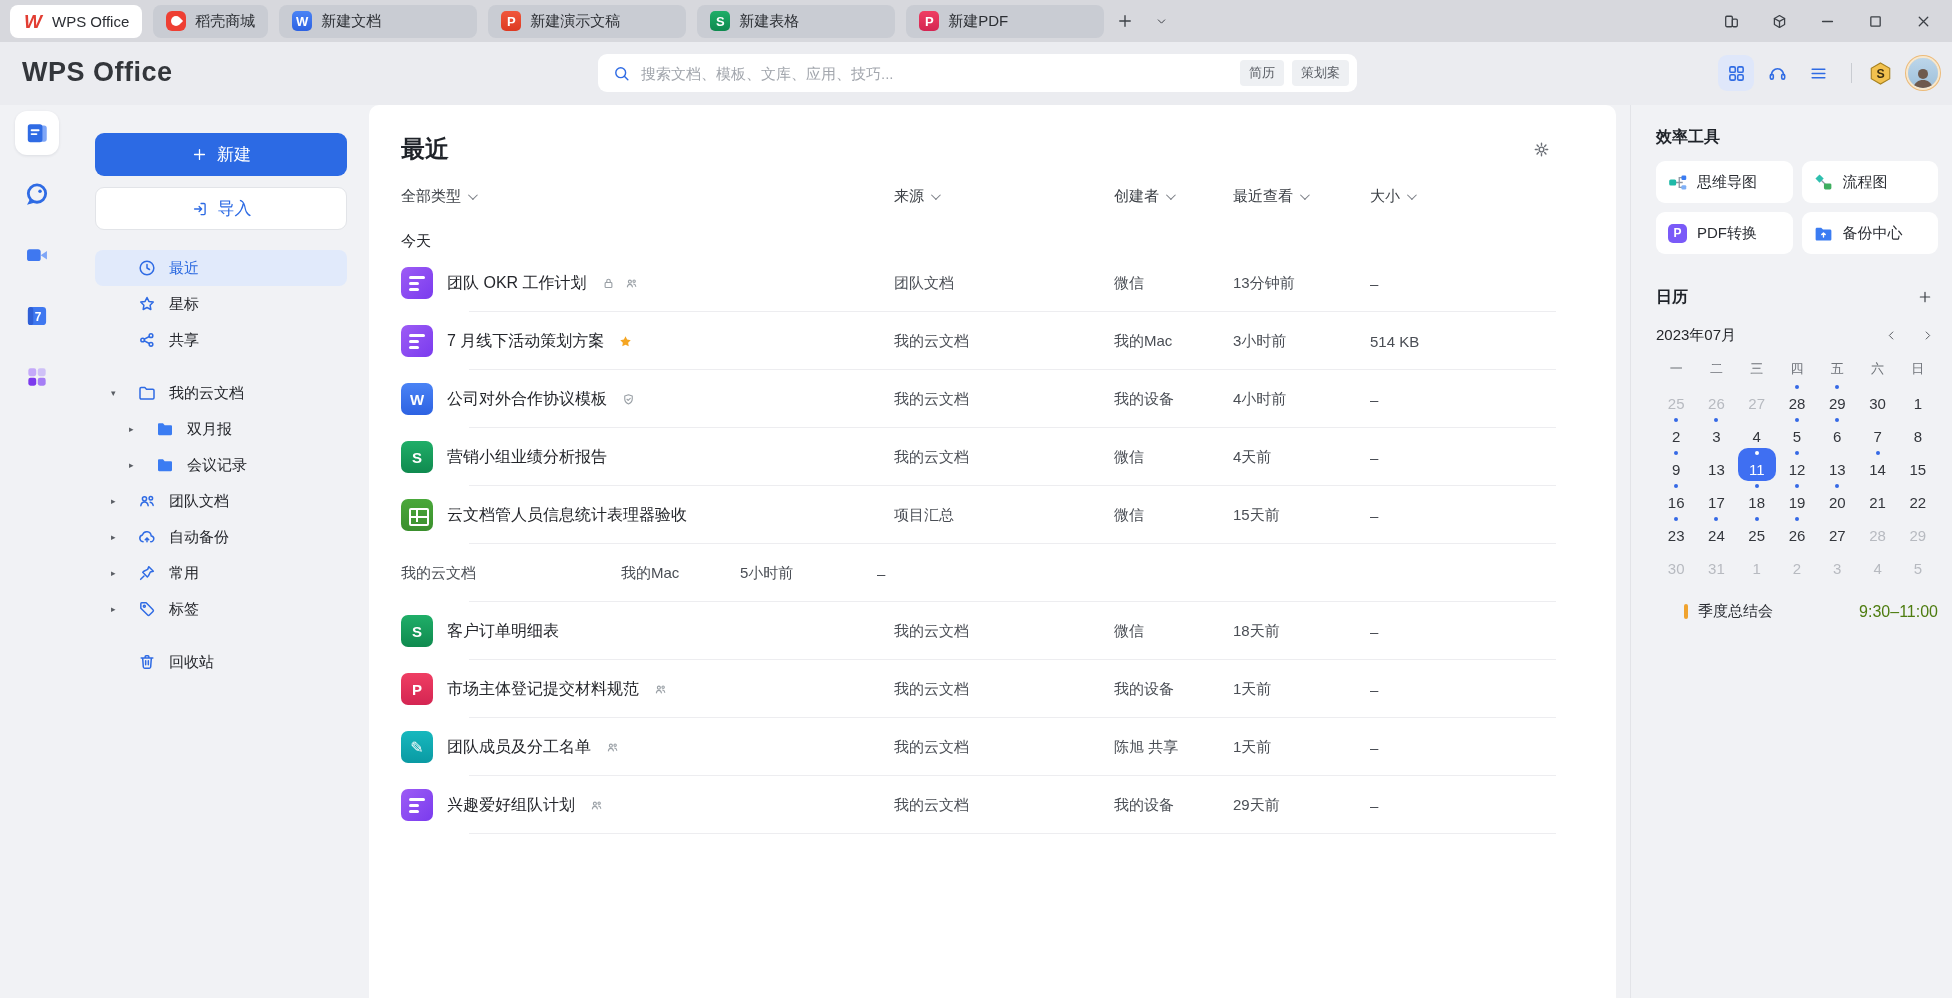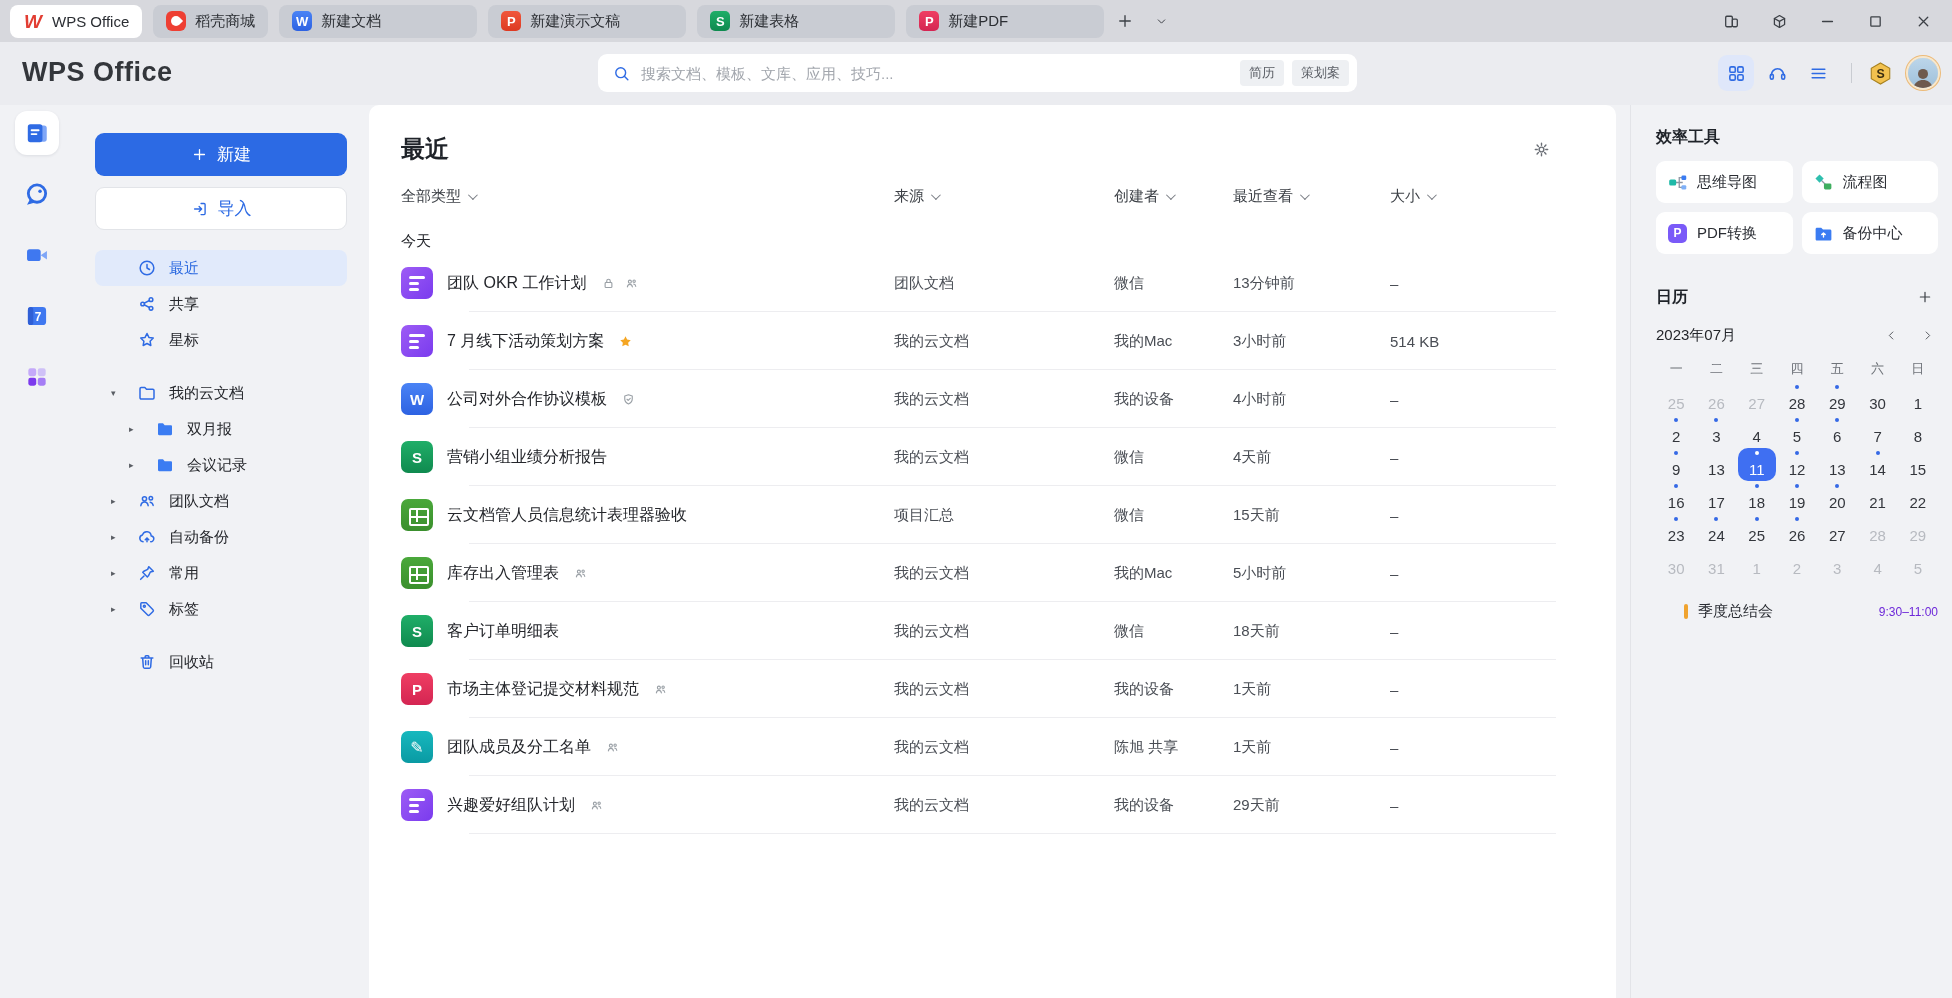--- a/index.html
+++ b/index.html
@@ -72,21 +72,21 @@
   .page-title { font-size:24px; font-weight:700; color:#1f2329; }
   .gear-btn { width:30px; height:30px; display:grid; place-items:center; color:#6b6f76; }
   .gear-btn .ic { width:19px; height:19px; }
   .filters { margin-top:22px; display:flex; align-items:center; font-size:15px; color:#3c4046; }
   .fcol { display:flex; align-items:center; gap:7px; cursor:default; }
   .caret { width:7px; height:7px; border-right:1.6px solid #7a7e85; border-bottom:1.6px solid #7a7e85; transform:rotate(45deg) translateY(-2px); }
   .c-name { width:493px; flex:none; }
   .c-source { width:220px; flex:none; }
   .c-creator { width:119px; flex:none; }
   .c-viewed { width:137px; flex:none; }
-  .c-size { flex:1;margin-left:20px; }
+  .c-size { flex:1; }
   .group-label { margin-top:26px; font-size:15px; color:#24262b; }
   .rows { margin-top:3px; }
   .frow { height:58px; display:flex; align-items:center; position:relative; font-size:15px; color:#4a4e55; cursor:default; }
   .frow::after { content:""; position:absolute; left:68px; right:0; bottom:0; height:1px; background:#ededf0; }
   .fname { display:flex; align-items:center; gap:14px; font-size:16px; color:#24262b; }
   .badges { display:flex; align-items:center; gap:8px; color:#9aa0a6; }
   .badge { width:15px; height:15px; }
   .badge svg { width:100%; height:100%; }
   .badge.star-b { color:#f5a623; }
 
@@ -126,21 +126,21 @@
   .day-box { width:38px; height:33px; border-radius:10px; position:relative; display:flex; align-items:flex-end; justify-content:center; padding-bottom:3px; font-size:15px; color:#33363c; cursor:default; }
   .day-box .dot { position:absolute; top:3px; left:50%; transform:translateX(-50%); width:4px; height:4px; border-radius:50%; background:#3569e6; display:none; }
   .day-box.has-dot .dot { display:block; }
   .day-box.muted { color:#b7bac0; }
   .day-box.sel { background:#3f6ff2; color:#fff; }
   .day-box.sel .dot { background:#fff; }
   .events { margin-top:16px; }
   .event { height:31px; display:flex; align-items:center;margin-left:28px; }
   .event-bar { width:4px; height:15px; border-radius:2px; margin-right:10px; flex:none; }
   .event-title { font-size:15px; color:#2a2d33; }
-  .event-time { margin-left:auto; font-size:12px; color:#6d28d9; }
+  .event-time { margin-left:auto; font-size:16px; color:#4d7c0f; }
 
   .ic { display:inline-grid; place-items:center; }
   .ic svg { width:100%; height:100%; display:block; }
 </style>
 </head>
 <body>
 
 <div class="app">
 
   <div class="tabbar">
@@ -356,33 +356,33 @@
     <span class="nav-arrow"></span>
     <span class="nav-ic"><svg viewBox="0 0 24 24" fill="none" stroke="currentColor" stroke-width="1.8" stroke-linecap="round" stroke-linejoin="round">
                 <circle cx="12" cy="12" r="8.2"></circle>
                 <path d="M12 7.8V12l3 1.8"></path>
               </svg></span>
     <span>最近</span>
   </div>
           <div class="nav-item">
     <span class="nav-arrow"></span>
     <span class="nav-ic"><svg viewBox="0 0 24 24" fill="none" stroke="currentColor" stroke-width="1.8" stroke-linecap="round" stroke-linejoin="round">
+                <path d="M12 4.2l2.3 4.7 5.2.8-3.8 3.7.9 5.2-4.6-2.4-4.6 2.4.9-5.2-3.8-3.7 5.2-.8z"></path>
+              </svg></span>
+    <span>星标</span>
+  </div>
+          <div class="nav-item">
+    <span class="nav-arrow"></span>
+    <span class="nav-ic"><svg viewBox="0 0 24 24" fill="none" stroke="currentColor" stroke-width="1.8" stroke-linecap="round" stroke-linejoin="round">
                 <circle cx="6.8" cy="12" r="2.2"></circle>
                 <circle cx="16.8" cy="6.8" r="2.2"></circle>
                 <circle cx="16.8" cy="17.2" r="2.2"></circle>
                 <path d="M8.8 11l6-3.2M8.8 13l6 3.2"></path>
               </svg></span>
     <span>共享</span>
-  </div>
-          <div class="nav-item">
-    <span class="nav-arrow"></span>
-    <span class="nav-ic"><svg viewBox="0 0 24 24" fill="none" stroke="currentColor" stroke-width="1.8" stroke-linecap="round" stroke-linejoin="round">
-                <path d="M12 4.2l2.3 4.7 5.2.8-3.8 3.7.9 5.2-4.6-2.4-4.6 2.4.9-5.2-3.8-3.7 5.2-.8z"></path>
-              </svg></span>
-    <span>星标</span>
   </div>
           <div class="nav-item gap-top">
     <span class="nav-arrow">▾</span>
     <span class="nav-ic"><svg viewBox="0 0 24 24" fill="none" stroke="currentColor" stroke-width="1.8" stroke-linecap="round" stroke-linejoin="round">
                 <path d="M3.6 17.8V6.8c0-.8.6-1.4 1.4-1.4h4.4l2 2.2h7.6c.8 0 1.4.6 1.4 1.4v8.8c0 .8-.6 1.4-1.4 1.4H5c-.8 0-1.4-.6-1.4-1.4z"></path>
               </svg></span>
     <span>我的云文档</span>
   </div>
           <div class="nav-item child">
     <span class="nav-arrow">▸</span>
@@ -558,32 +558,20 @@
       <span class="tile grid"></span>
       <span>云文档管人员信息统计表理器验收</span>
       <span class="badges"></span>
     </div>
     <div class="c-source">项目汇总</div>
     <div class="c-creator">微信</div>
     <div class="c-viewed">15天前</div>
     <div class="c-size">–</div>
   </div>
           <div class="frow">
-    <div class="c-name fname">
-      <span class="tile grid"></span>
-      <span>库存出入管理表</span>
-      <span class="badges">
-                <span class="badge"><svg viewBox="0 0 24 24" fill="none" stroke="currentColor" stroke-width="1.8" stroke-linecap="round" stroke-linejoin="round">
-                    <circle cx="9.4" cy="9" r="2.4"></circle>
-                    <path d="M5.4 17.4c.4-2.6 2-4.1 4-4.1s3.6 1.5 4 4.1"></path>
-                    <circle cx="16.2" cy="8.2" r="1.9"></circle>
-                    <path d="M15.4 12.8c1.8.3 3 1.6 3.4 3.7"></path>
-                  </svg></span>
-              </span>
-    </div>
     <div class="c-source">我的云文档</div>
     <div class="c-creator">我的Mac</div>
     <div class="c-viewed">5小时前</div>
     <div class="c-size">–</div>
   </div>
           <div class="frow">
     <div class="c-name fname">
       <span class="tile sheet">S</span>
       <span>客户订单明细表</span>
       <span class="badges"></span>

